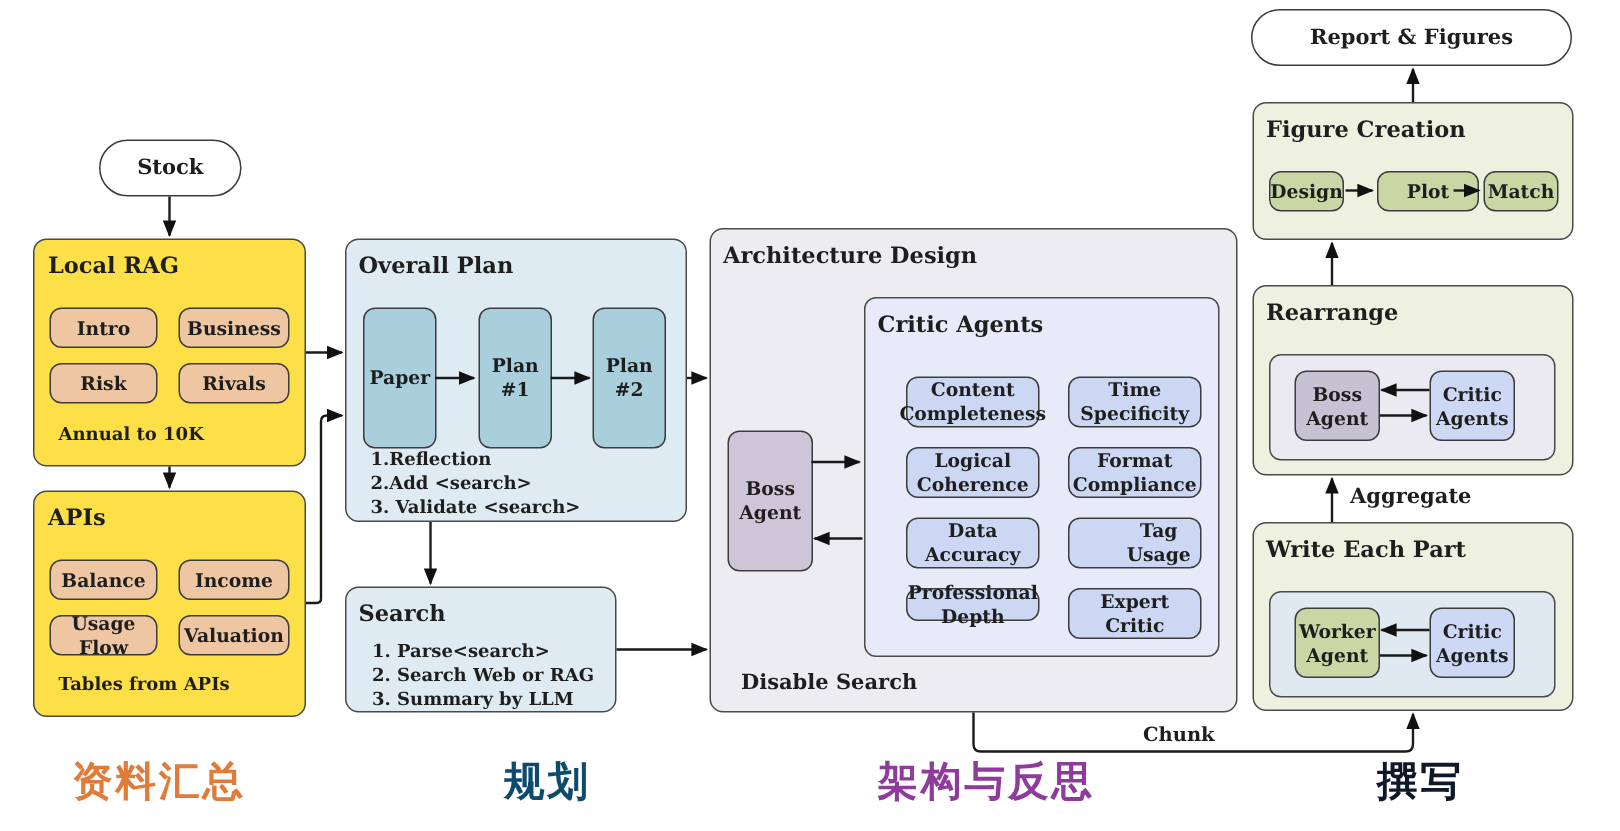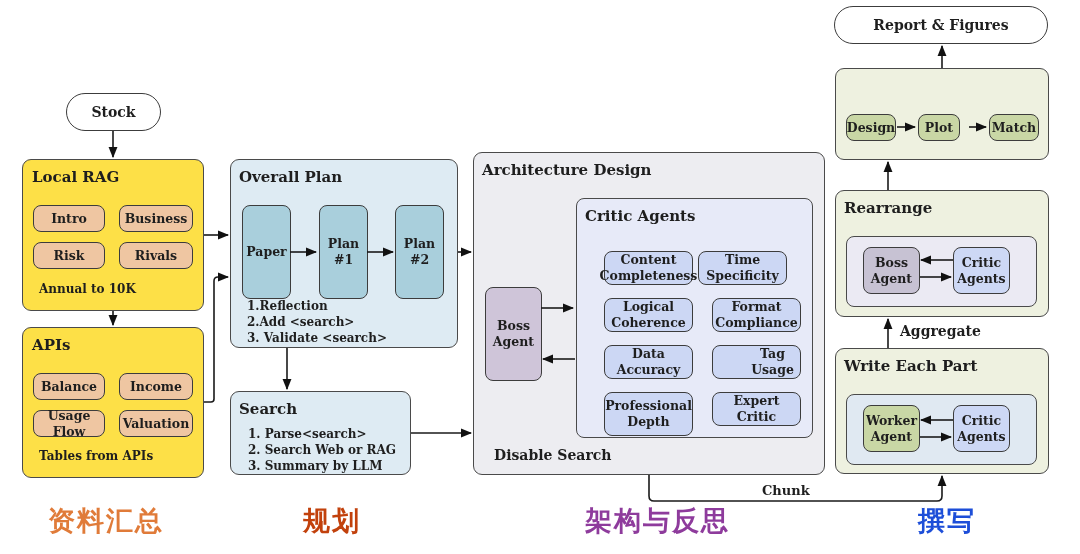--- a/index.html
+++ b/index.html
@@ -74,44 +74,45 @@
 
 <div class="abs panel gry-panel" style="left:473px;top:152px;width:352px;height:323px;">
   <div class="title" style="left:8px;top:8px;">Architecture Design</div>
   <div class="chip boss-chip" style="left:11px;top:134px;width:57px;height:94px;">Boss
 Agent</div>
   <div class="note" style="left:20px;top:295px;font-size:14px;">Disable Search</div>
   <div class="abs panel crit-panel" style="left:102px;top:45px;width:237px;height:240px;border-radius:8px;">
     <div class="title" style="left:8px;top:8px;">Critic Agents</div>
     <div class="chip crit-chip" style="left:27px;top:52px;width:89px;height:34px;">Content
 Completeness</div>
-    <div class="chip crit-chip" style="left:121px;top:52px;width:89px;height:34px;">Time
+    <div class="chip crit-chip" style="left:135px;top:52px;width:89px;height:34px;">Time
 Specificity</div>
     <div class="chip crit-chip" style="left:27px;top:99px;width:89px;height:34px;">Logical
 Coherence</div>
     <div class="chip crit-chip" style="left:135px;top:99px;width:89px;height:34px;">Format
 Compliance</div>
     <div class="chip crit-chip" style="left:27px;top:146px;width:89px;height:34px;">Data
 Accuracy</div>
     <div class="chip crit-chip" style="left:135px;top:146px;width:89px;height:34px;padding-left:32px;">Tag
 Usage</div>
-    <div class="chip crit-chip" style="left:27px;top:193px;width:89px;height:44px;">Professional
+    <div class="chip crit-chip" style="left:27px;top:193px;width:89px;height:22px;">Professional
 Depth</div>
     <div class="chip crit-chip" style="left:135px;top:193px;width:89px;height:34px;">Expert
 Critic</div>
   </div>
 </div>
 
 <div class="pill" style="left:834px;top:6px;width:214px;height:38px;">
     <span>Report &amp; Figures</span>
   </div>
 
 <div class="abs panel grn-panel" style="left:835px;top:68px;width:214px;height:92px;">
+  <div class="title" style="left:8px;top:8px;">Figure Creation</div>
   <div class="chip grn-chip" style="left:10px;top:45px;width:50px;height:27px;">Design</div>
-  <div class="chip grn-chip" style="left:82px;top:45px;width:42px;height:27px;">Plot</div>
+  <div class="chip grn-chip" style="left:82px;top:45px;width:68px;height:27px;">Plot</div>
   <div class="chip grn-chip" style="left:153px;top:45px;width:50px;height:27px;">Match</div>
 </div>
 
 <div class="abs panel grn-panel" style="left:835px;top:190px;width:214px;height:127px;">
   <div class="title" style="left:8px;top:8px;">Rearrange</div>
   <div class="abs panel inner-gry" style="left:10px;top:45px;width:191px;height:71px;border-radius:8px;">
     <div class="chip boss2-chip" style="left:16px;top:10px;width:57px;height:47px;">Boss
 Agent</div>
     <div class="chip critic2-chip" style="left:106px;top:10px;width:57px;height:47px;">Critic
 Agents</div>
@@ -125,23 +126,23 @@
 Agent</div>
     <div class="chip critic2-chip" style="left:106px;top:10px;width:57px;height:47px;">Critic
 Agents</div>
   </div>
 </div>
 
 <div class="note" style="left:900px;top:324px;font-size:14px;">Aggregate</div>
 <div class="note" style="left:762px;top:483px;font-size:13px;">Chunk</div>
 
 <div class="cn" style="left:48px;top:503px;color:#e07b39;">资料汇总</div>
-<div class="cn" style="left:303px;top:503px;color:#c2410c;">规划</div>
+<div class="cn" style="left:336px;top:503px;color:#0c4a6e;">规划</div>
 <div class="cn" style="left:585px;top:503px;color:#8e3b9c;">架构与反思</div>
-<div class="cn" style="left:918px;top:503px;color:#1d4ed8;">撰写</div>
+<div class="cn" style="left:918px;top:503px;color:#0f172a;">撰写</div>
 
 <svg class="wires" width="1080" height="554" viewBox="0 0 1080 554">
   <defs>
     <marker id="ah" viewBox="0 0 10 10" refX="9" refY="5" markerWidth="7" markerHeight="7" orient="auto-start-reverse">
       <path d="M0,1 L10,5 L0,9 Z" fill="#111"></path>
     </marker>
   </defs>
   <g fill="none" stroke="#1a1a1a" stroke-width="1.6">
 
     <path d="M113,131 L113,157" marker-end="url(#ah)"></path>

